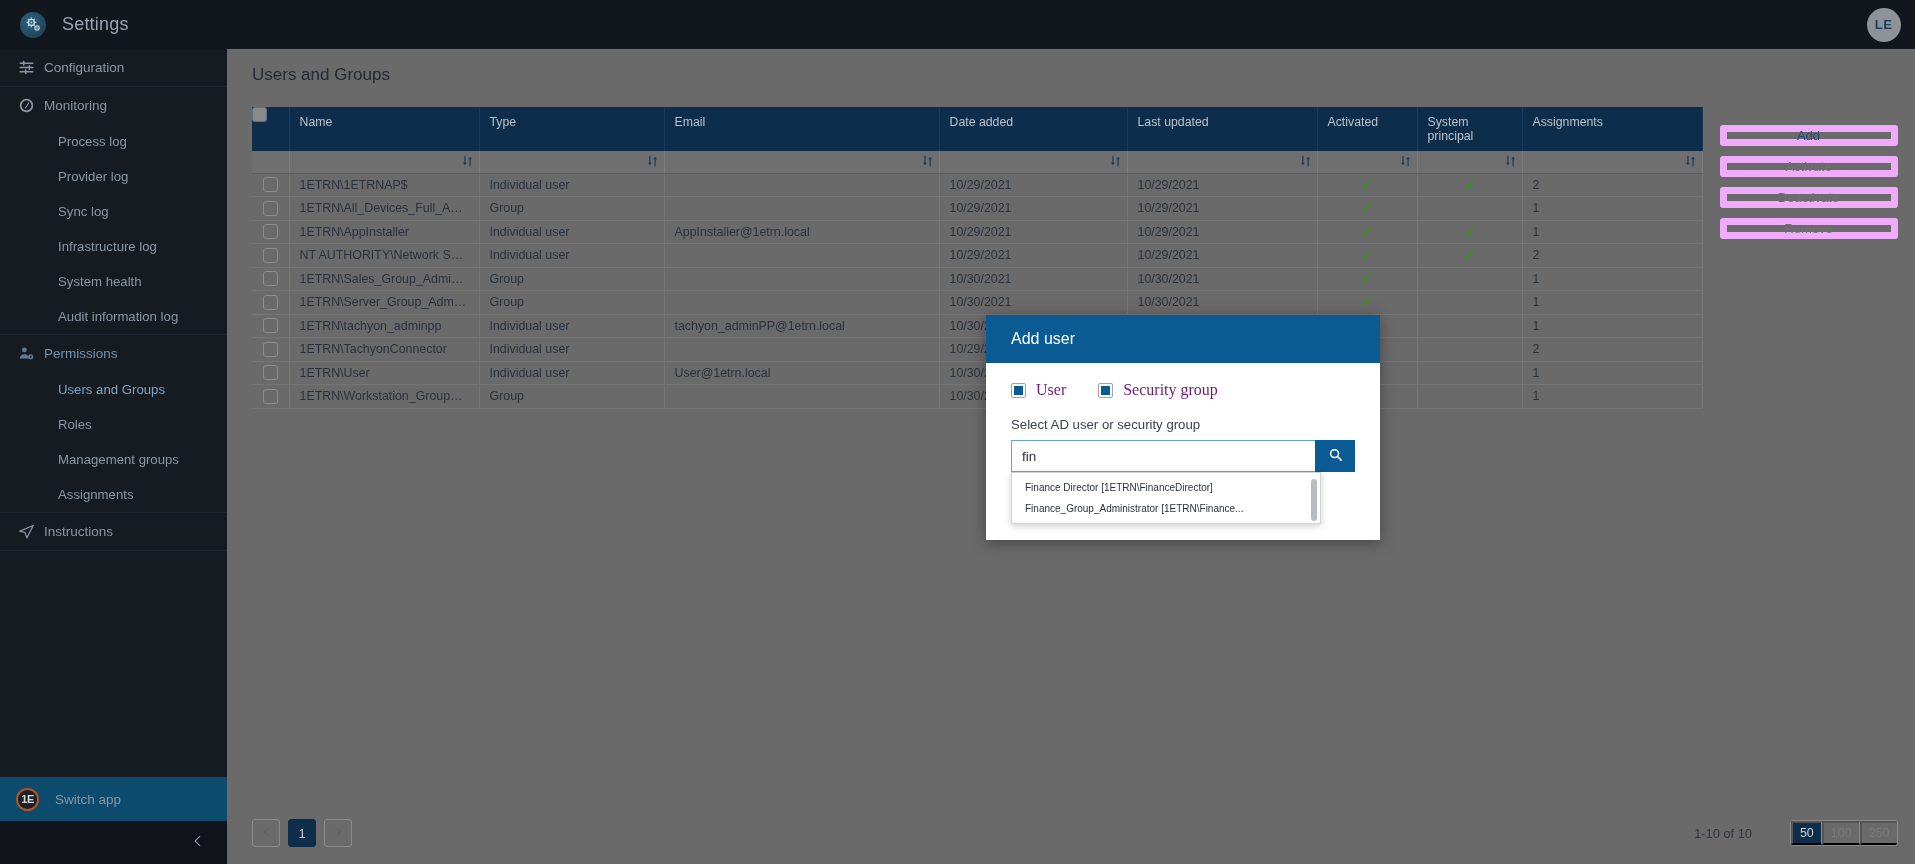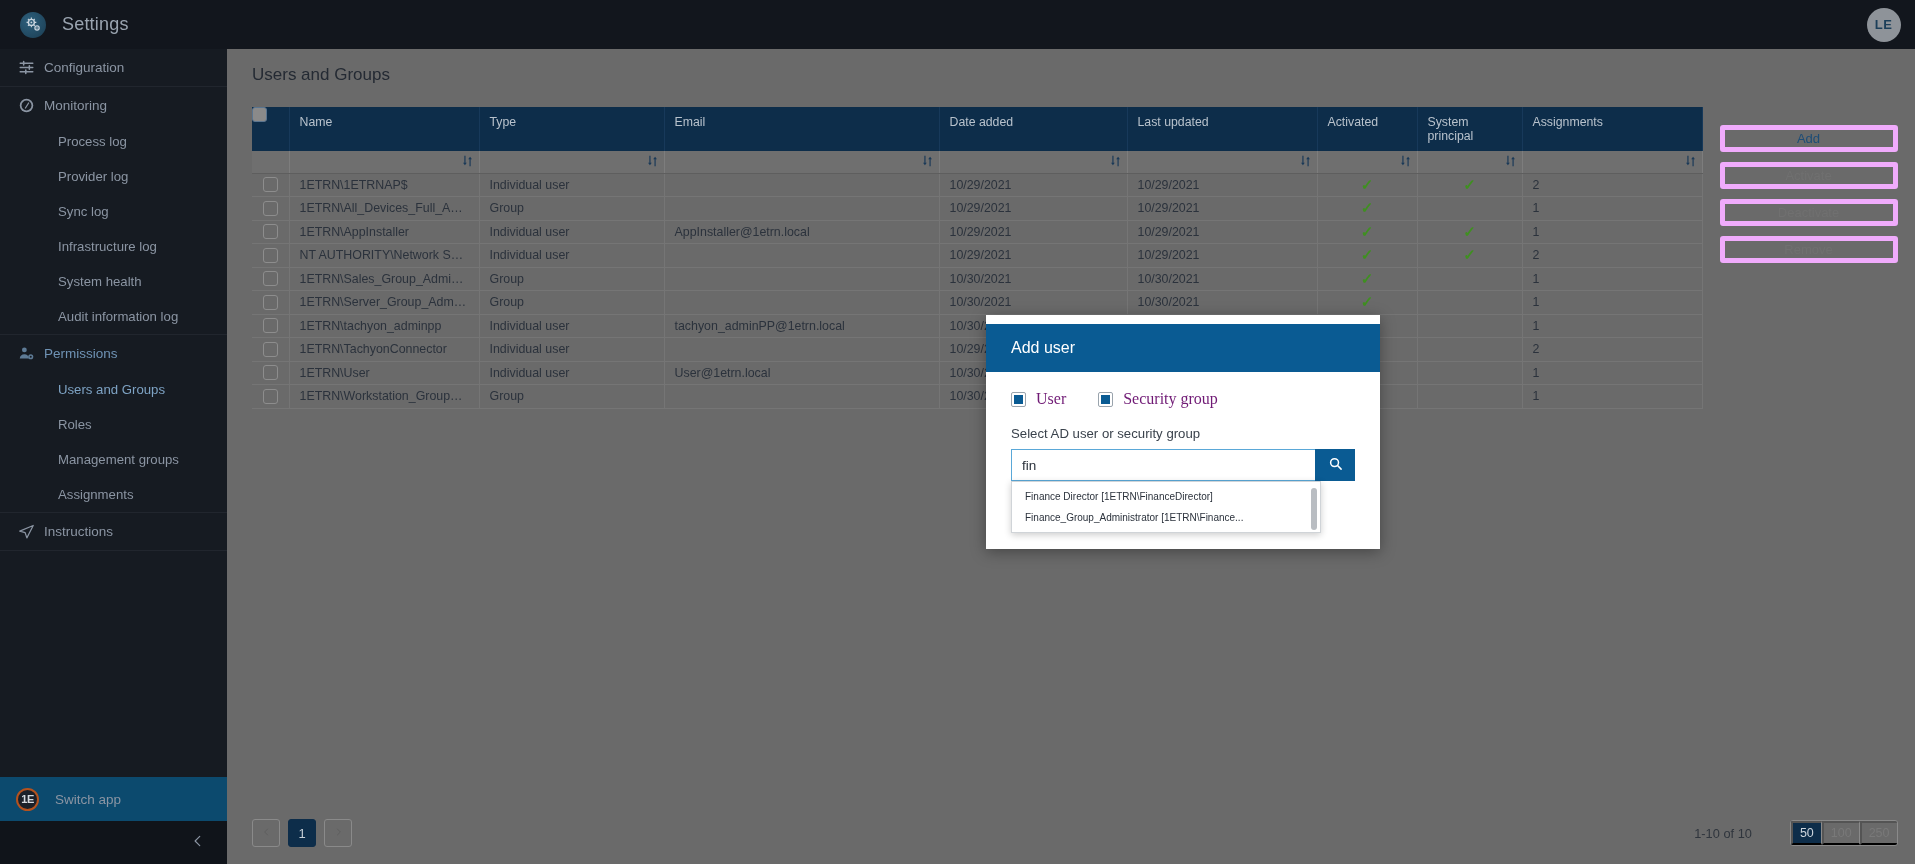--- a/index.html
+++ b/index.html
@@ -125,21 +125,21 @@
     cursor: pointer;
   }
   .cb.head { border-color: #5a7590; background: #8a8a8a; }
   .tick { color: #3f9020; font-size: 15px; font-weight: bold; }
   td.center { text-align: center; }
 
   
   .actions { width: 178px; flex: 0 0 178px; padding-top: 18px;
              display: flex; flex-direction: column; gap: 10px; }
   .act-btn {
-    height: 27px; border: 5px solid #f0abfc; border-radius: 3px;
+    height: 21px; border: 7px solid #f0abfc; border-radius: 3px;
     background: transparent; color: #707070; font-size: 13px;
     display: flex; align-items: center; justify-content: center;
     cursor: pointer; font-family: inherit;
   }
   .act-btn.enabled { color: #1d4d77; cursor: pointer; }
 
   
   .footer {
     position: absolute; left: 25px; right: 25px; bottom: 17px;
     display: flex; align-items: center;
@@ -166,21 +166,21 @@
 
   
   .modal {
     position: absolute; left: 759px; top: 315px;
     width: 394px; background: #fff;
     box-shadow: 0 3px 14px rgba(0,0,0,.35);
     z-index: 40;
   }
   .modal-head {
     background: #0a5b93; color: #fff; font-size: 16px;
-    padding: 12px 25px; height: 48px; display: flex; align-items: center; margin-top: 9px;
+    padding: 12px 25px; height: 48px; display: flex; align-items: center;
   }
   .modal-body { padding: 18px 25px 0 25px; }
   .radio-row { display: flex; align-items: center; gap: 10px; margin-bottom: 18px; }
   .rcb {
     width: 15px; height: 15px; border: 1px solid #9aa4ad; border-radius: 2px;
     background: #fff; display: inline-flex; align-items: center; justify-content: center;
     cursor: pointer;
   }
   .rcb i { width: 9px; height: 9px; background: #0a5b93; display: block; }
   .rlabel { font-size: 16px; color: #701a75; font-family: Liberation Serif, serif; }

